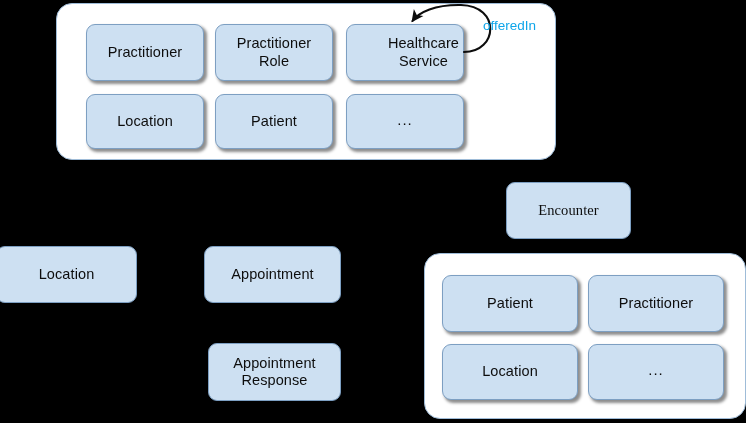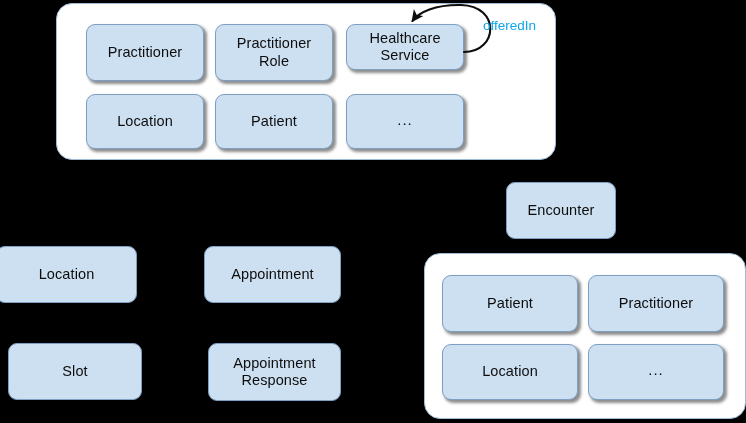--- a/index.html
+++ b/index.html
@@ -82,48 +82,45 @@
 
   <div class="node" style="left:86px; top:24px; width:118px; height:57px;">
     <span class="label">Practitioner</span>
   </div>
 
   <div class="node" style="left:215px; top:24px; width:118px; height:57px;">
     <span class="label">Practitioner
 Role</span>
   </div>
 
-  <div class="node" style="left:346px; top:24px; width:118px; height:46px;">
+  <div class="node" style="left:346px; top:24px; width:118px; height:57px;justify-content:flex-end;">
     <span class="label">Healthcare
 Service</span>
   </div>
 
   <div class="node" style="left:86px; top:94px; width:118px; height:55px;">
     <span class="label">Location</span>
   </div>
 
   <div class="node" style="left:215px; top:94px; width:118px; height:55px;">
     <span class="label">Patient</span>
   </div>
 
   <div class="node ellipsis" style="left:346px; top:94px; width:118px; height:55px;">
     <span class="label">...</span>
   </div>
 
-  <div class="node" style="left:506px; top:182px; width:110px; height:57px;">
+  <div class="node" style="left:506px; top:182px; width:125px; height:57px;font-family:Liberation Serif, serif;">
     <span class="label">Encounter</span>
   </div>
 
   <div class="node" style="left:-4px; top:246px; width:141px; height:57px;">
     <span class="label">Location</span>
   </div>
 
-  <div class="node" style="left:8px; top:343px; width:134px; height:57px;">
-    <span class="label">Slot</span>
-  </div>
 
   <div class="node" style="left:204px; top:246px; width:137px; height:57px;">
     <span class="label">Appointment</span>
   </div>
 
   <div class="node" style="left:208px; top:343px; width:133px; height:58px;">
     <span class="label">Appointment
 Response</span>
   </div>
 

